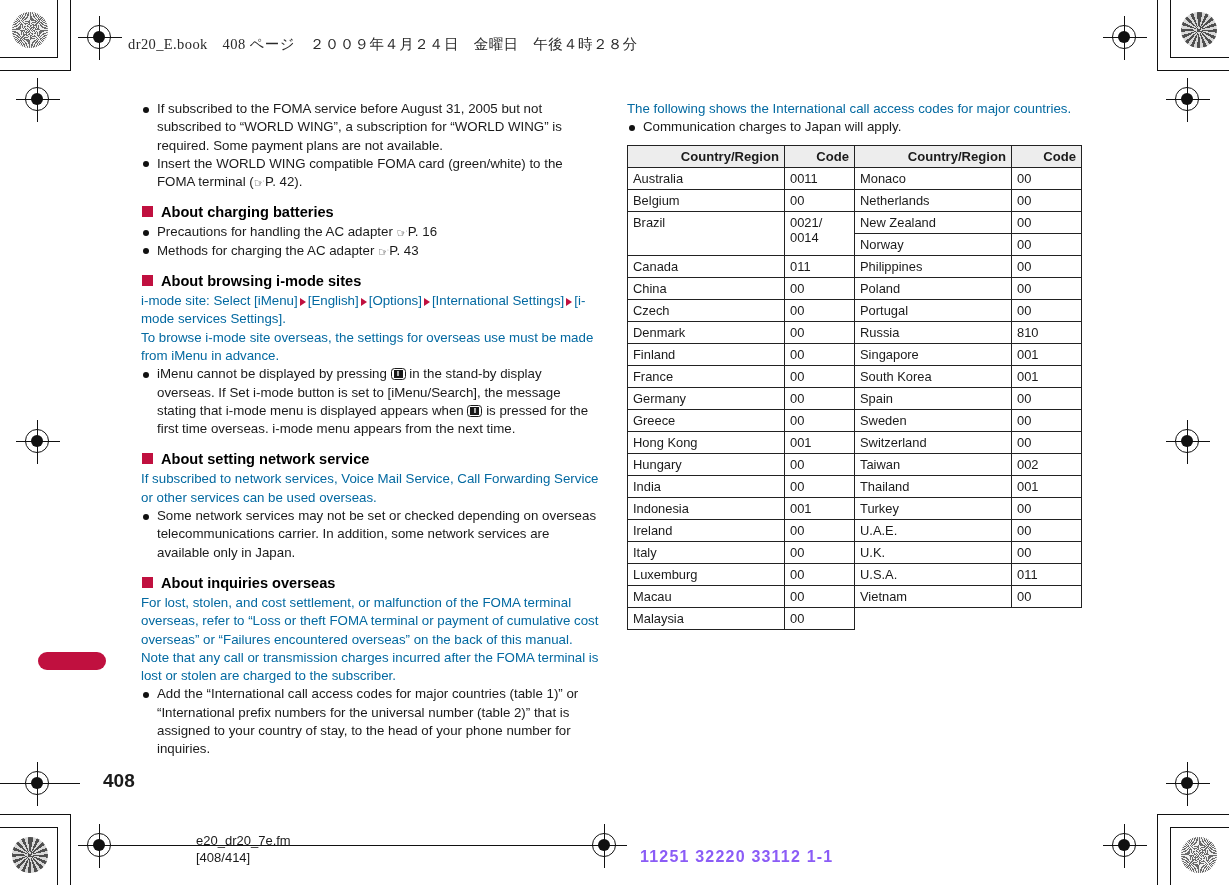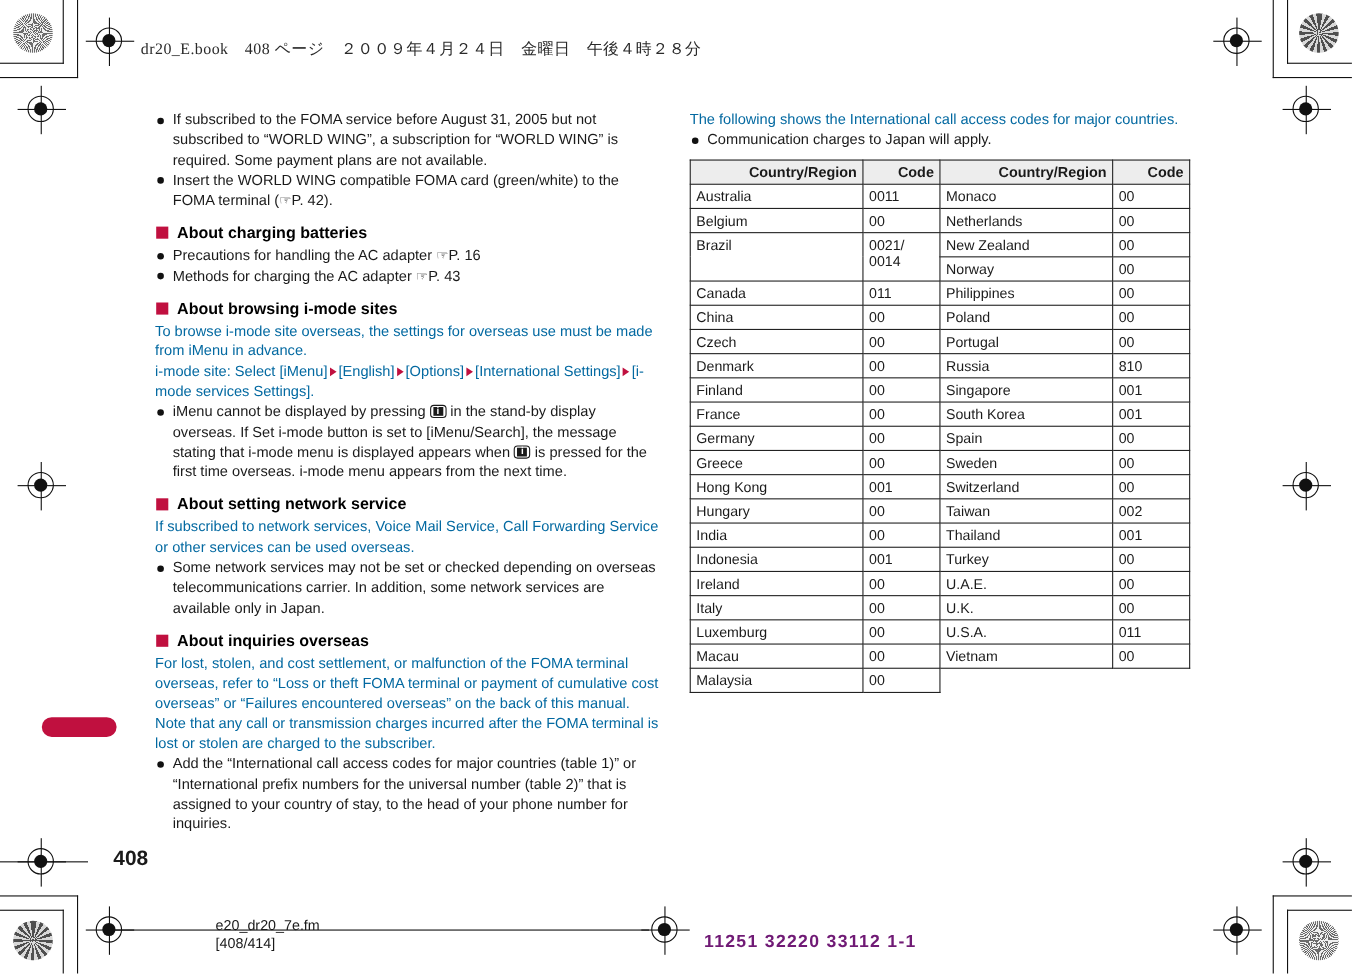--- a/index.html
+++ b/index.html
@@ -226,21 +226,21 @@
     font-size: 13px;
     line-height: 17px;
     color: #1a1a1a;
   }
   .barcode-num {
     position: absolute;
     left: 640px; top: 848px;
     font-size: 16px;
     font-weight: bold;
     letter-spacing: 1.2px;
-    color: #701a75;
+    color: #8b5cf6;
     font-family: "Liberation Sans", sans-serif;
   }
 </style>
 </head>
 <body>
 
 <div class="mark rosette star" style="left:12px; top:12px;"></div>
 <div class="mark rosette pie" style="left:1181px; top:12px;"></div>
 <div class="mark rosette pie" style="left:12px; top:837px;"></div>
 <div class="mark rosette star" style="left:1181px; top:837px;"></div>
@@ -364,23 +364,23 @@
   <div class="bullet">
     <span class="bdot"></span>
     <span>Methods for charging the AC adapter </span><span class="ref-glyph">☞</span><span>P. 43</span>
   </div>
 
   <div class="sec-head">
     <span class="sq"></span>
     <span>About browsing i-mode sites</span>
   </div>
 
+  <p class="body-txt"><span>i-mode site: Select [iMenu]</span><span class="tri"></span><span>[English]</span><span class="tri"></span><span>[Options]</span><span class="tri"></span><span>[International Settings]</span><span class="tri"></span><span>[i-mode services Settings].</span></p>
+
   <p class="body-txt">To browse i-mode site overseas, the settings for overseas use must be made from iMenu in advance.</p>
-
-  <p class="body-txt"><span>i-mode site: Select [iMenu]</span><span class="tri"></span><span>[English]</span><span class="tri"></span><span>[Options]</span><span class="tri"></span><span>[International Settings]</span><span class="tri"></span><span>[i-mode services Settings].</span></p>
 
   <div class="bullet">
     <span class="bdot"></span>
     <span>iMenu cannot be displayed by pressing</span>
     <span class="imode-key"></span>
     <span>in the stand-by display overseas. If Set i-mode button is set to [iMenu/Search], the message stating that i-mode menu is displayed appears when</span>
     <span class="imode-key"></span>
     <span>is pressed for the first time overseas. i-mode menu appears from the next time.</span>
   </div>
 

